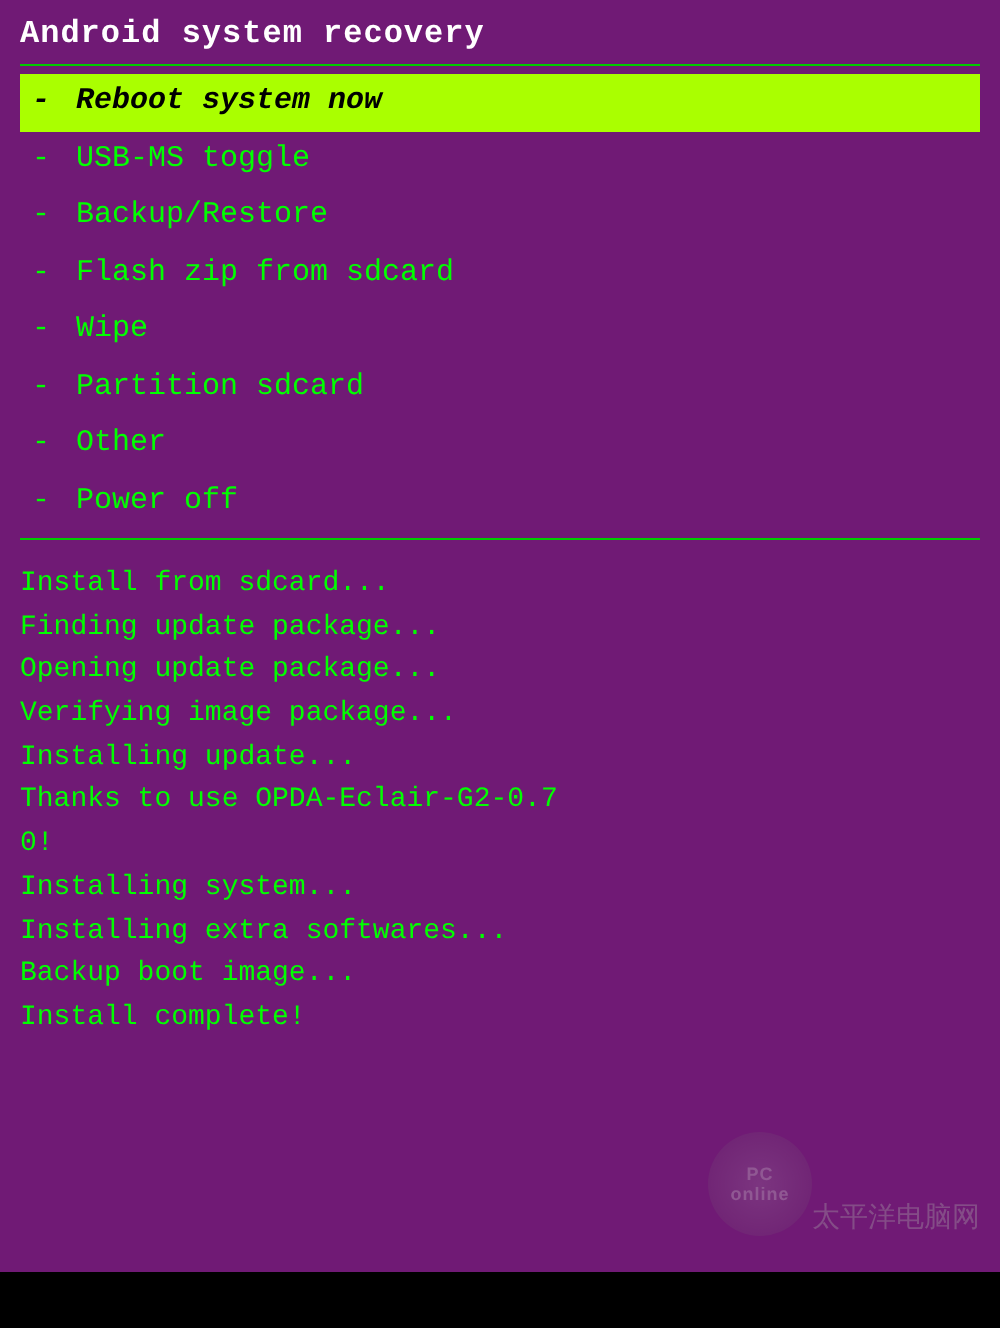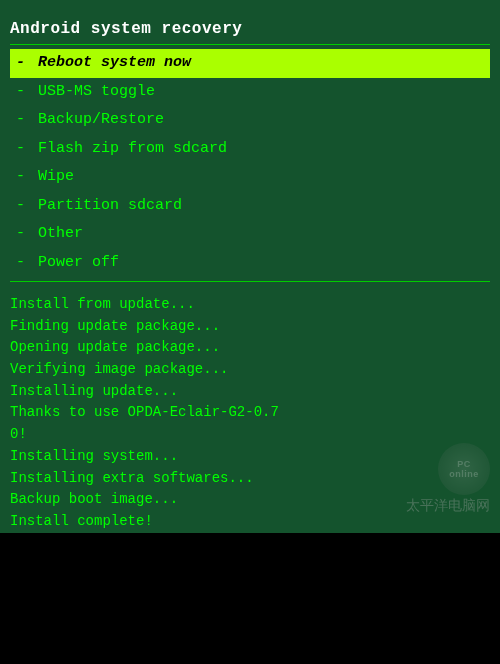--- a/index.html
+++ b/index.html
@@ -14,23 +14,23 @@
       background-color: #000000;
       font-family: 'Courier New', Courier, monospace;
       font-size: 15px;
       color: #00ff00;
       overflow: hidden;
       position: relative;
     }
 
     .screen {
       width: 500px;
-      height: 533px;
-      background-color: #14532d;
-      padding: 20px 10px;
+      height: 636px;
+      background-color: #701a75;
+      padding: 8px 10px;
       position: relative;
     }
 
     .title-bar {
       color: #ffffff;
       font-size: 16px;
       font-weight: bold;
       margin-bottom: 6px;
       letter-spacing: 0.5px;
     }
@@ -74,21 +74,21 @@
 
     .watermark {
       position: absolute;
       bottom: 18px;
       right: 10px;
       opacity: 0.35;
     }
 
     .watermark-logo {
       display: flex;
-      flex-direction: column;
+      flex-direction: row;
       align-items: flex-end;
     }
 
     .watermark-circle {
       width: 52px;
       height: 52px;
       border-radius: 50%;
       background: radial-gradient(circle, rgba(180,180,180,0.5) 0%, rgba(80,80,80,0.3) 100%);
       display: flex;
       align-items: center;
@@ -123,21 +123,21 @@
       <div class="menu-item"><span class="dash">-</span> Backup/Restore</div>
       <div class="menu-item"><span class="dash">-</span> Flash zip from sdcard</div>
       <div class="menu-item"><span class="dash">-</span> Wipe</div>
       <div class="menu-item"><span class="dash">-</span> Partition sdcard</div>
       <div class="menu-item"><span class="dash">-</span> Other</div>
       <div class="menu-item"><span class="dash">-</span> Power off</div>
     </div>
 
   <div class="log-section">
 
-  <div class="log-line">Install from update...</div>
+  <div class="log-line">Install from sdcard...</div>
       <div class="log-line">Finding update package...</div>
       <div class="log-line">Opening update package...</div>
       <div class="log-line">Verifying image package...</div>
       <div class="log-line">Installing update...</div>
       <div class="log-line">Thanks to use OPDA-Eclair-G2-0.7</div>
       <div class="log-line">0!</div>
       <div class="log-line">Installing system...</div>
       <div class="log-line">Installing extra softwares...</div>
       <div class="log-line">Backup boot image...</div>
       <div class="log-line">Install complete!</div>

